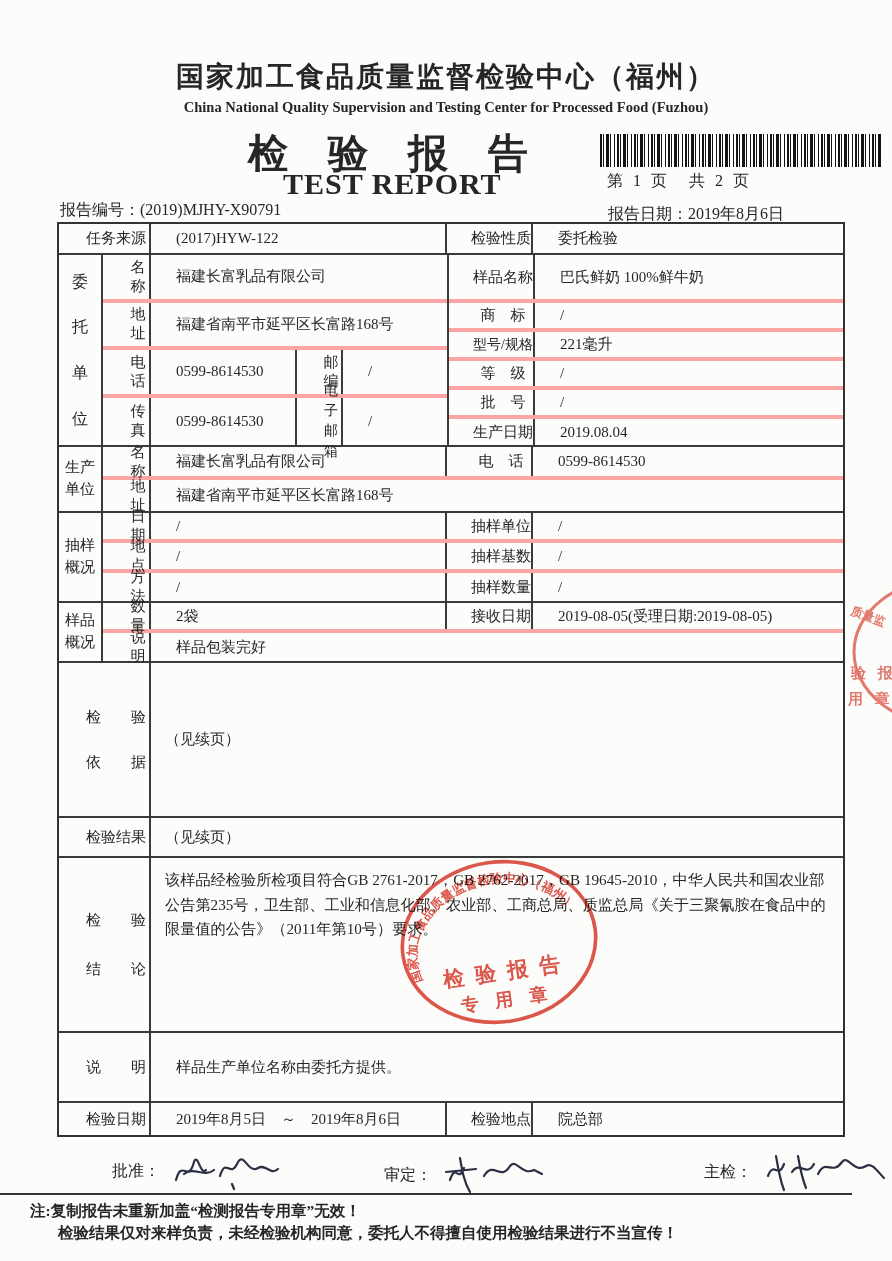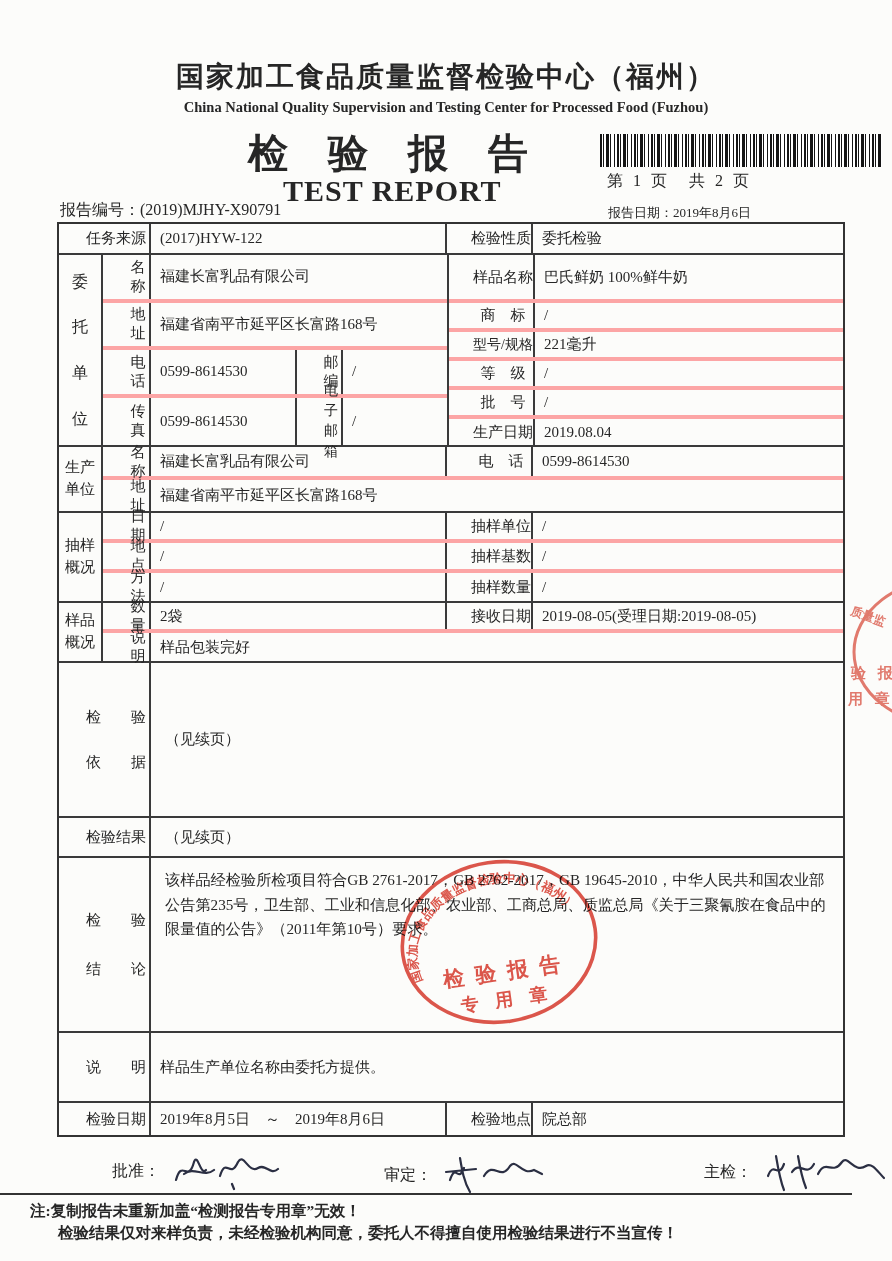--- a/index.html
+++ b/index.html
@@ -3,36 +3,36 @@
 <meta charset="utf-8">
 <style>
   html,body{margin:0;padding:0;background:#9a9a9a;}
   .page{position:relative;width:892px;height:1261px;margin:0 auto;background:#fcfcfa;
         overflow:hidden;color:#262626;font-family:"Liberation Serif","DejaVu Serif",serif;}
   .abs{position:absolute;}
   
   .org-cn{left:0;right:0;top:58px;text-align:center;font-size:28px;font-weight:bold;letter-spacing:2px;}
   .org-en{left:0;right:0;top:99px;text-align:center;font-size:14.5px;font-weight:bold;}
   .title-cn{left:248px;top:126px;font-size:40px;font-weight:bold;white-space:nowrap;}
-  .title-en{left:283px;top:174px;font-size:30px;font-weight:bold;letter-spacing:1px;font-family:"Liberation Serif",serif;}
+  .title-en{left:283px;top:167px;font-size:30px;font-weight:bold;letter-spacing:1px;font-family:"Liberation Serif",serif;}
   .barcode{left:600px;top:134px;width:282px;height:33px;
     background:repeating-linear-gradient(90deg,#141414 0 2px,#fff 2px 3px,#141414 3px 4px,#fff 4px 6px,
       #141414 6px 9px,#fff 9px 10px,#141414 10px 11px,#fff 11px 14px,#141414 14px 15px,#fff 15px 17px);}
   .page-info{left:607px;top:171px;font-size:16px;letter-spacing:3px;}
   .rep-no{left:60px;top:200px;font-size:16px;}
-  .rep-date{left:608px;top:204px;font-size:13px;}
+  .rep-date{left:608px;top:204px;font-size:16px;}
   
   .tbl{left:57px;top:222px;width:788px;height:915px;border:2px solid #333;
        display:flex;flex-direction:column;box-sizing:border-box;font-size:15px;}
   .band{display:flex;border-bottom:2px solid #3a3a3a;box-sizing:border-box;min-height:0;}
   .band:last-child{border-bottom:none;flex:1;}
   .cell{border-right:2px solid #3a3a3a;box-sizing:border-box;display:flex;align-items:center;min-width:0;}
   .cell.last{border-right:none;}
   .lab{justify-content:center;text-align:center;padding-left:24px;}
-  .val{padding-left:9px;}
+  .val{padding-left:25px;}
   .col{display:flex;flex-direction:column;min-width:0;}
   .sub{display:flex;border-bottom:4px solid #fca5a5;box-sizing:border-box;min-height:0;}
   .sub:last-child{border-bottom:none;}
   .w92{width:92px;flex:none;} .w44{width:44px;flex:none;} .w48{width:48px;flex:none;}
   .w296{width:296px;flex:none;} .w86{width:86px;flex:none;} .w146{width:146px;flex:none;}
   .w46{width:46px;flex:none;} .fx{flex:1;}
   .v-label{width:22px;margin:0 auto;word-break:break-all;line-height:2.85;text-align:center;font-size:16px;}
   .sq{width:34px;margin:0 auto;word-break:break-all;line-height:1.45;text-align:center;}
   .two-line{display:flex;flex-direction:column;align-items:center;width:100%;}
   .gap26{gap:26px;} .gap30{gap:30px;}

